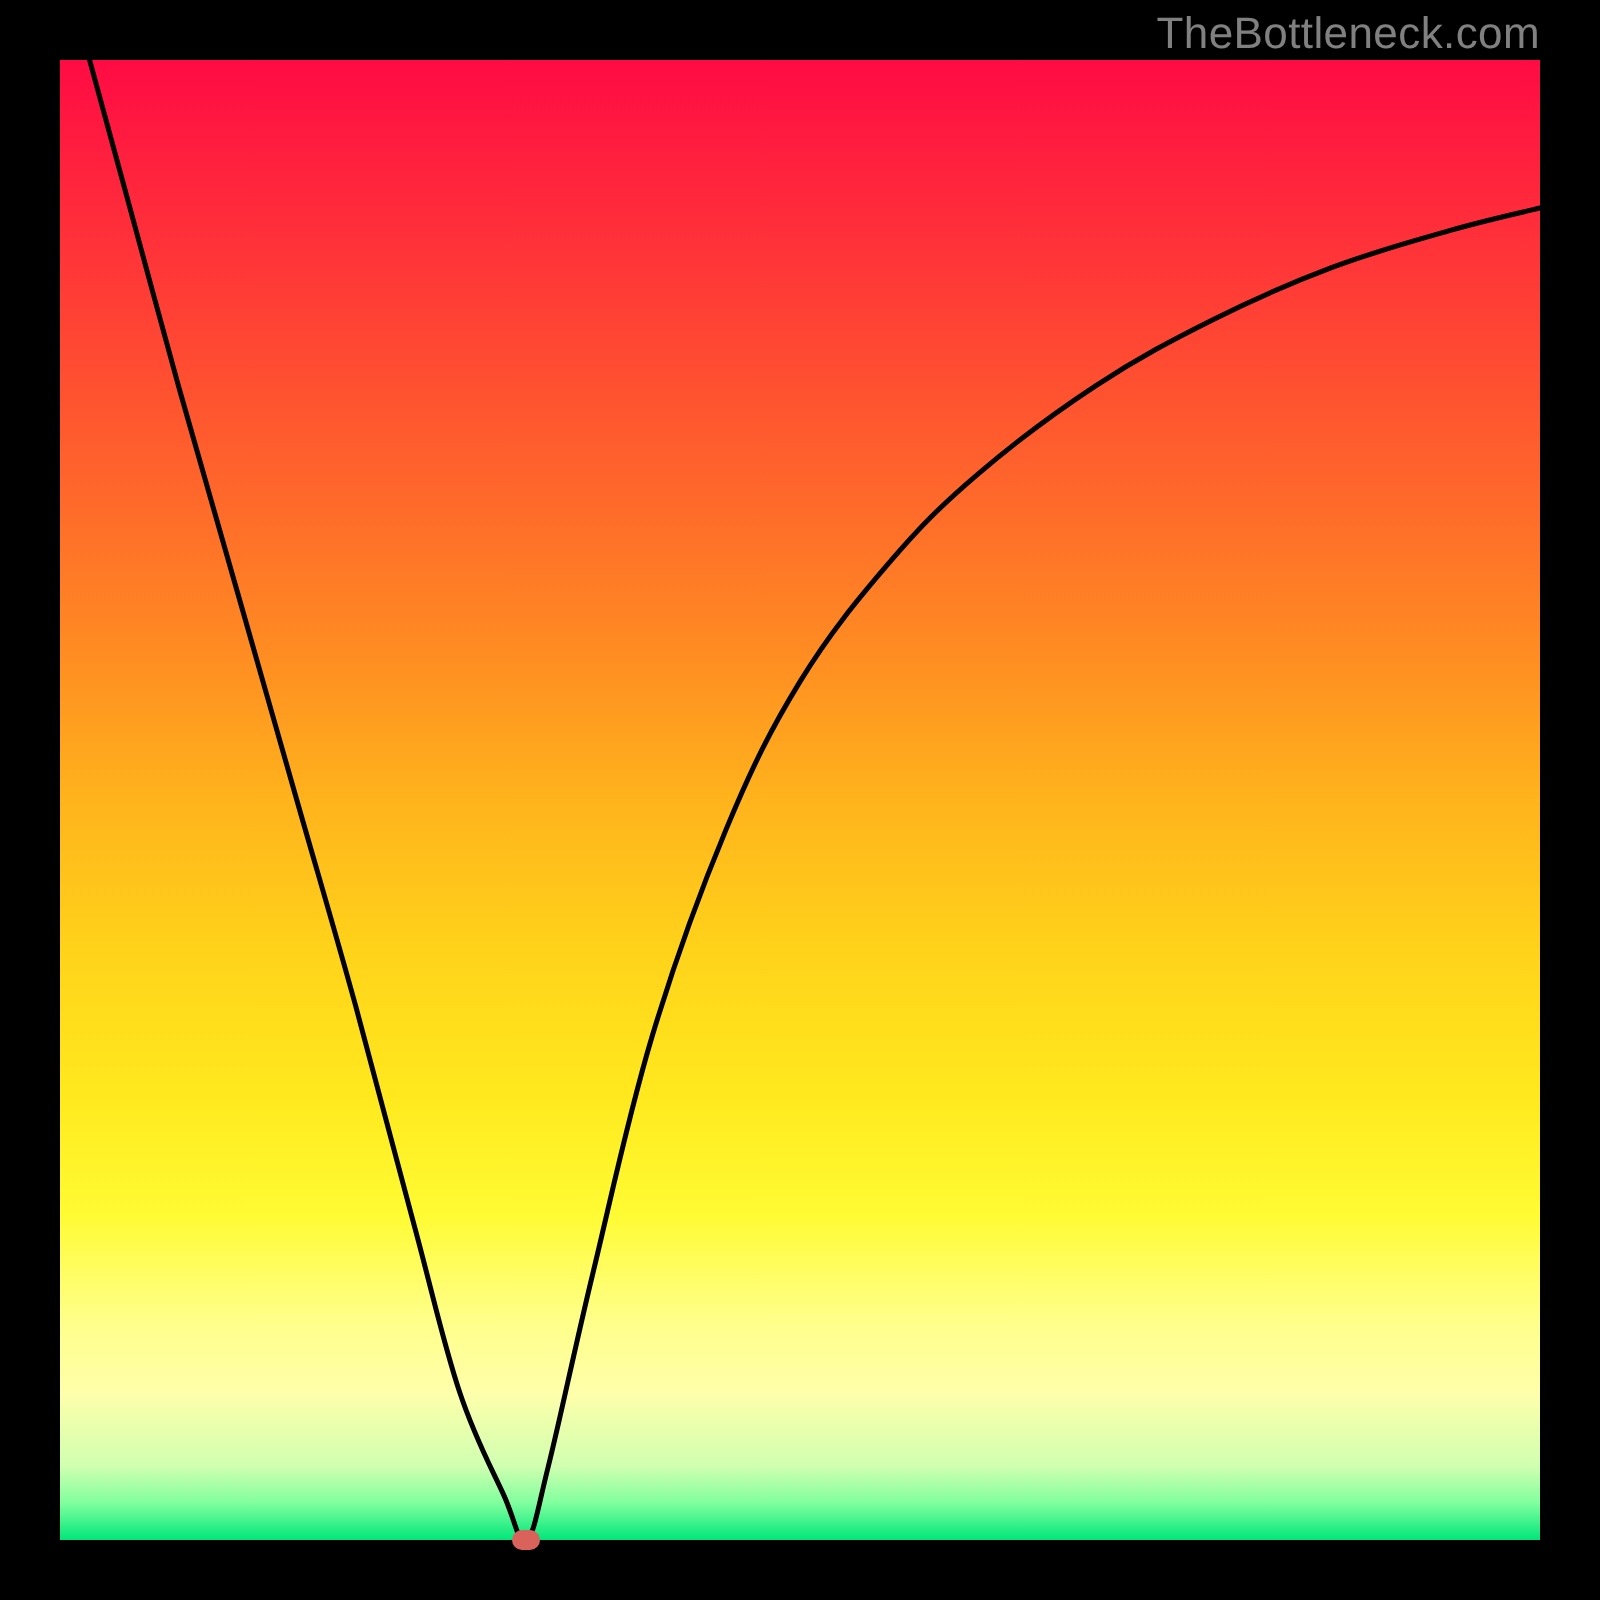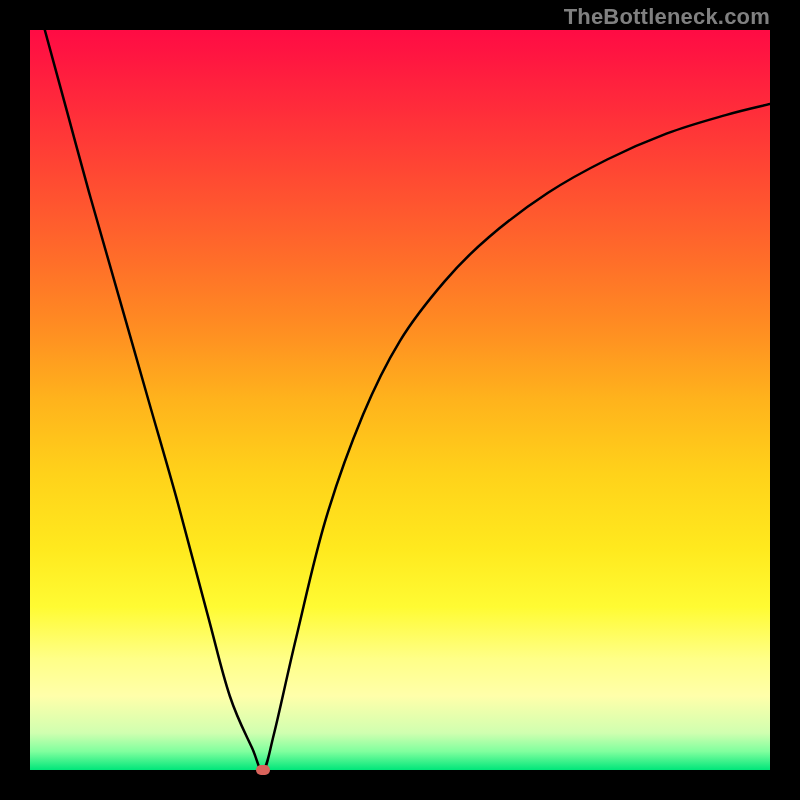--- a/index.html
+++ b/index.html
@@ -10,21 +10,21 @@
     position: relative;
     overflow: hidden;
     font-family: Arial, Helvetica, sans-serif;
   }
   .watermark {
     position: absolute;
     top: 4px;
     right: 30px;
     color: #808080;
     font-size: 22px;
-    font-weight: bold;
+    font-weight: normal;
     z-index: 10;
     letter-spacing: 0.2px;
   }
   .plot-area {
     position: absolute;
     left: 30px;
     top: 30px;
     width: 740px;
     height: 740px;
   }

